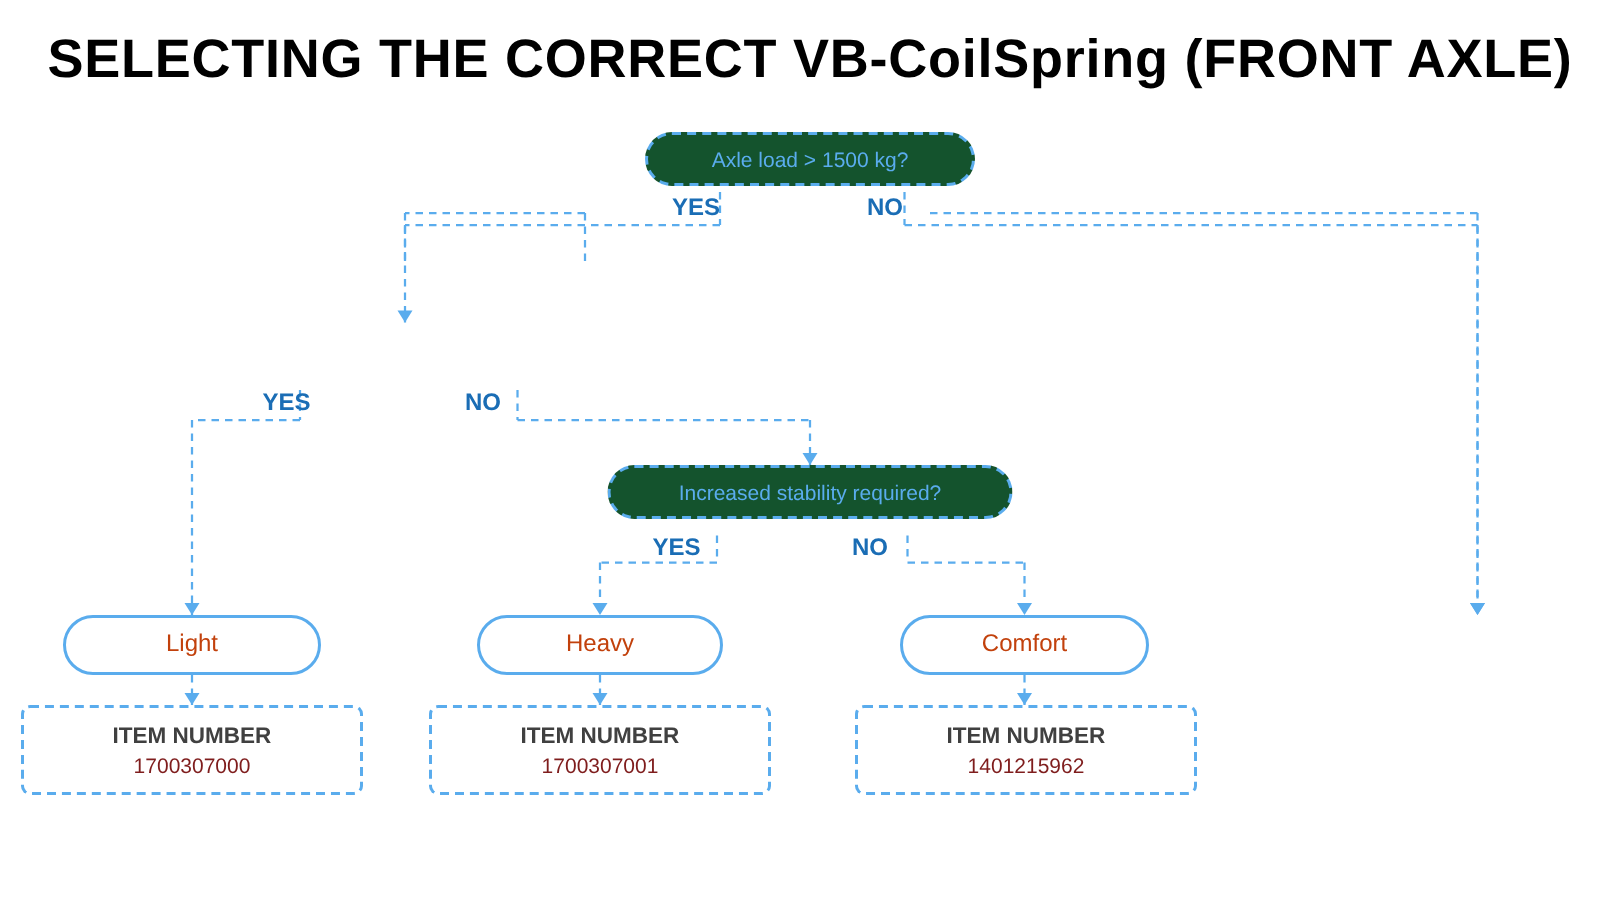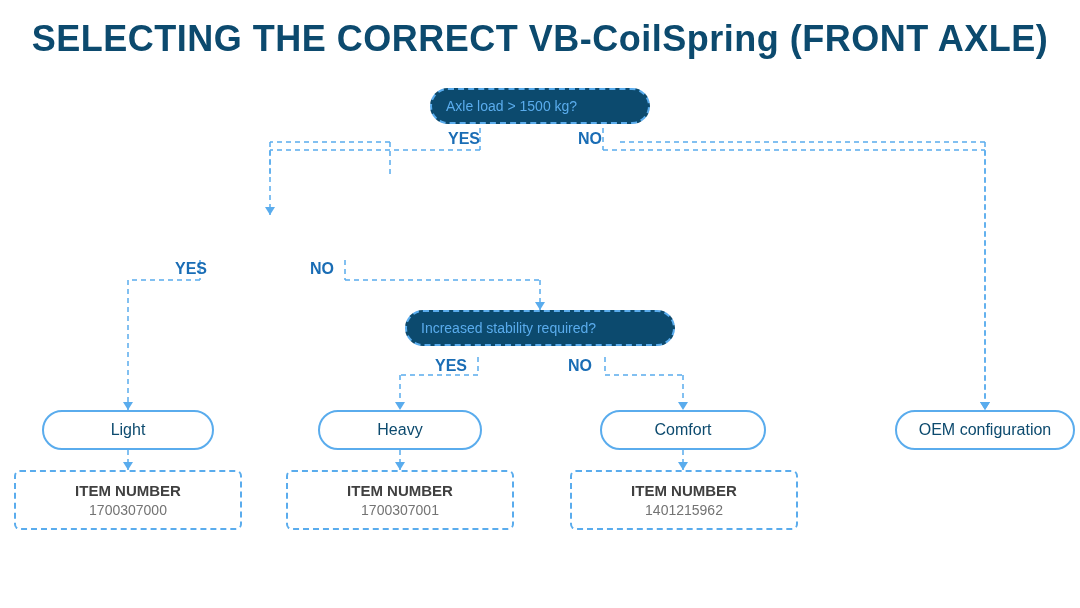--- a/index.html
+++ b/index.html
@@ -10,21 +10,21 @@
       font-family: Arial, sans-serif;
       overflow: hidden;
       position: relative;
     }
 
     .page-title {
       font-size: 36px;
       font-weight: 900;
       text-align: center;
       padding: 18px 20px 10px;
-      color: #0c4a6e;
+      color: #000000;
       letter-spacing: 0.5px;
     }
 
     .diagram-area {
       position: relative;
       width: 1080px;
       height: 510px;
       margin-top: 0px;
     }
 
@@ -35,35 +35,36 @@
       width: 100%;
       height: 100%;
       pointer-events: none;
     }
 
     
     .decision-box {
       position: absolute;
       border: 2px dashed #5aaced;
       border-radius: 22px;
-      background: #0c4a6e;
+      background: #14532d;
+      text-align: center;
       color: #5aaced;
       font-size: 14px;
       padding: 8px 14px;
       white-space: nowrap;
     }
 
     
     .result-box {
       position: absolute;
       border: 2px solid #5aaced;
       border-radius: 22px;
       background: #fff;
       text-align: center;
-      color: #0c4a6e;
+      color: #c2410c;
       font-size: 16px;
       padding: 9px 20px;
       white-space: nowrap;
     }
 
     
     .item-box {
       position: absolute;
       border: 2px dashed #5aaced;
       border-radius: 6px;
@@ -77,21 +78,21 @@
       font-size: 15px;
       font-weight: 900;
       display: block;
       color: #404040;
     }
 
     .item-box .item-number {
       font-size: 14px;
       font-weight: 400;
       display: block;
-      color: #737373;
+      color: #7f1d1d;
       margin-top: 3px;
     }
 
     .yes-no-label {
       position: absolute;
       font-size: 16px;
       font-weight: 900;
       color: #1a6db5;
     }
   </style>
@@ -170,21 +171,20 @@
 
   <div class="yes-no-label" style="left: 435px; top: 287px;">YES</div>
   <div class="yes-no-label" style="left: 568px; top: 287px;">NO</div>
 
   <div class="result-box" style="left: 42px; top: 340px; width: 172px;">Light</div>
 
   <div class="result-box" style="left: 600px; top: 340px; width: 166px;">Comfort</div>
 
   <div class="result-box" style="left: 318px; top: 340px; width: 164px;">Heavy</div>
 
-  <div class="result-box" style="left: 895px; top: 340px; width: 180px;">OEM configuration</div>
 
   <div class="item-box" style="left: 14px; top: 400px; width: 228px;">
     <span class="item-label">ITEM NUMBER</span>
     <span class="item-number">1700307000</span>
   </div>
 
   <div class="item-box" style="left: 286px; top: 400px; width: 228px;">
     <span class="item-label">ITEM NUMBER</span>
     <span class="item-number">1700307001</span>
   </div>

